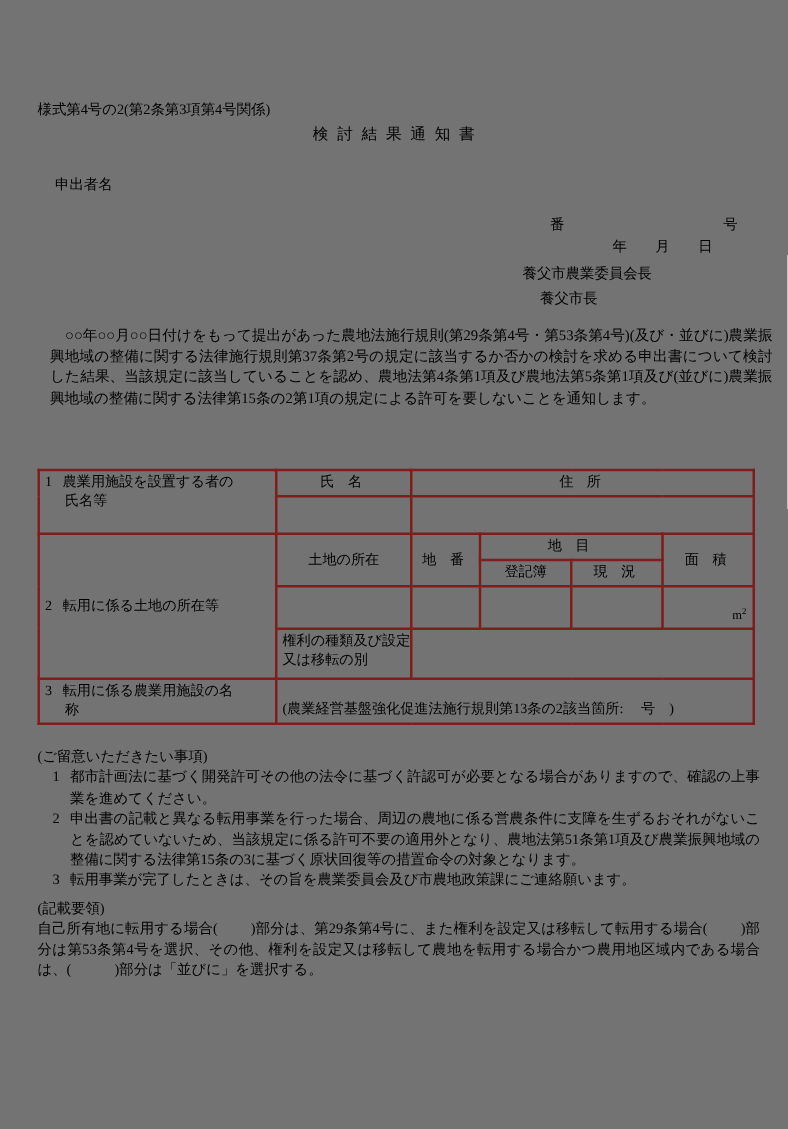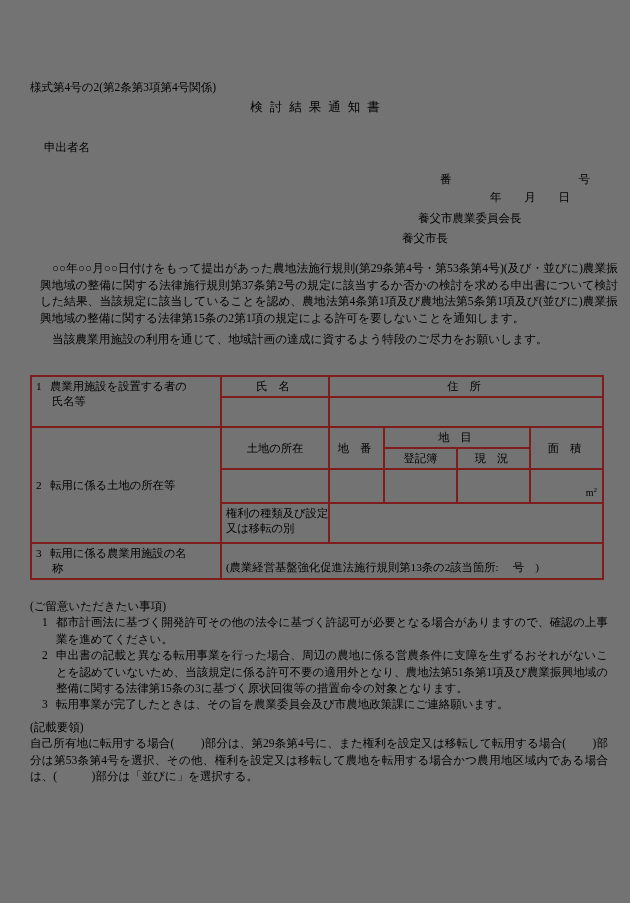--- a/index.html
+++ b/index.html
@@ -78,21 +78,21 @@
   }
   .issuer1 {
     position: absolute;
     left: 418px;
     top: 211px;
     font-size: 11.5px;
     white-space: nowrap;
   }
   .issuer2 {
     position: absolute;
-    left: 402px;
+    left: 432px;
     top: 231px;
     font-size: 11.5px;
     white-space: nowrap;
   }
 
   
   .body-block {
     position: absolute;
     left: 40px;
     top: 261px;
@@ -231,21 +231,20 @@
     <span>年</span>
     <span>月</span>
     <span>日</span>
   </div>
   <div class="issuer1">養父市農業委員会長</div>
   <div class="issuer2">養父市長</div>
 
   <div class="body-block">
     <p class="para indent1">○○年○○月○○日付けをもって提出があった農地法施行規則(第29条第4号・第53条第4号)(及び・並びに)農業振興地域の整備に関する法律施行規則第37条第2号の規定に該当するか否かの検討を求める申出書について検討した結果、当該規定に該当していることを認め、農地法第4条第1項及び農地法第5条第1項及び(並びに)農業振興地域の整備に関する法律第15条の2第1項の規定による許可を要しないことを通知します。</p>
     <div class="para-gap"></div>
-    <p class="para indent1">当該農業用施設の利用を通じて、地域計画の達成に資するよう特段のご尽力をお願いします。</p>
   </div>
 
   <table class="main-table">
     <colgroup>
       <col style="width:190px">
       <col style="width:108px">
       <col style="width:55px">
       <col style="width:73px">
       <col style="width:73px">
       <col style="width:73px">

